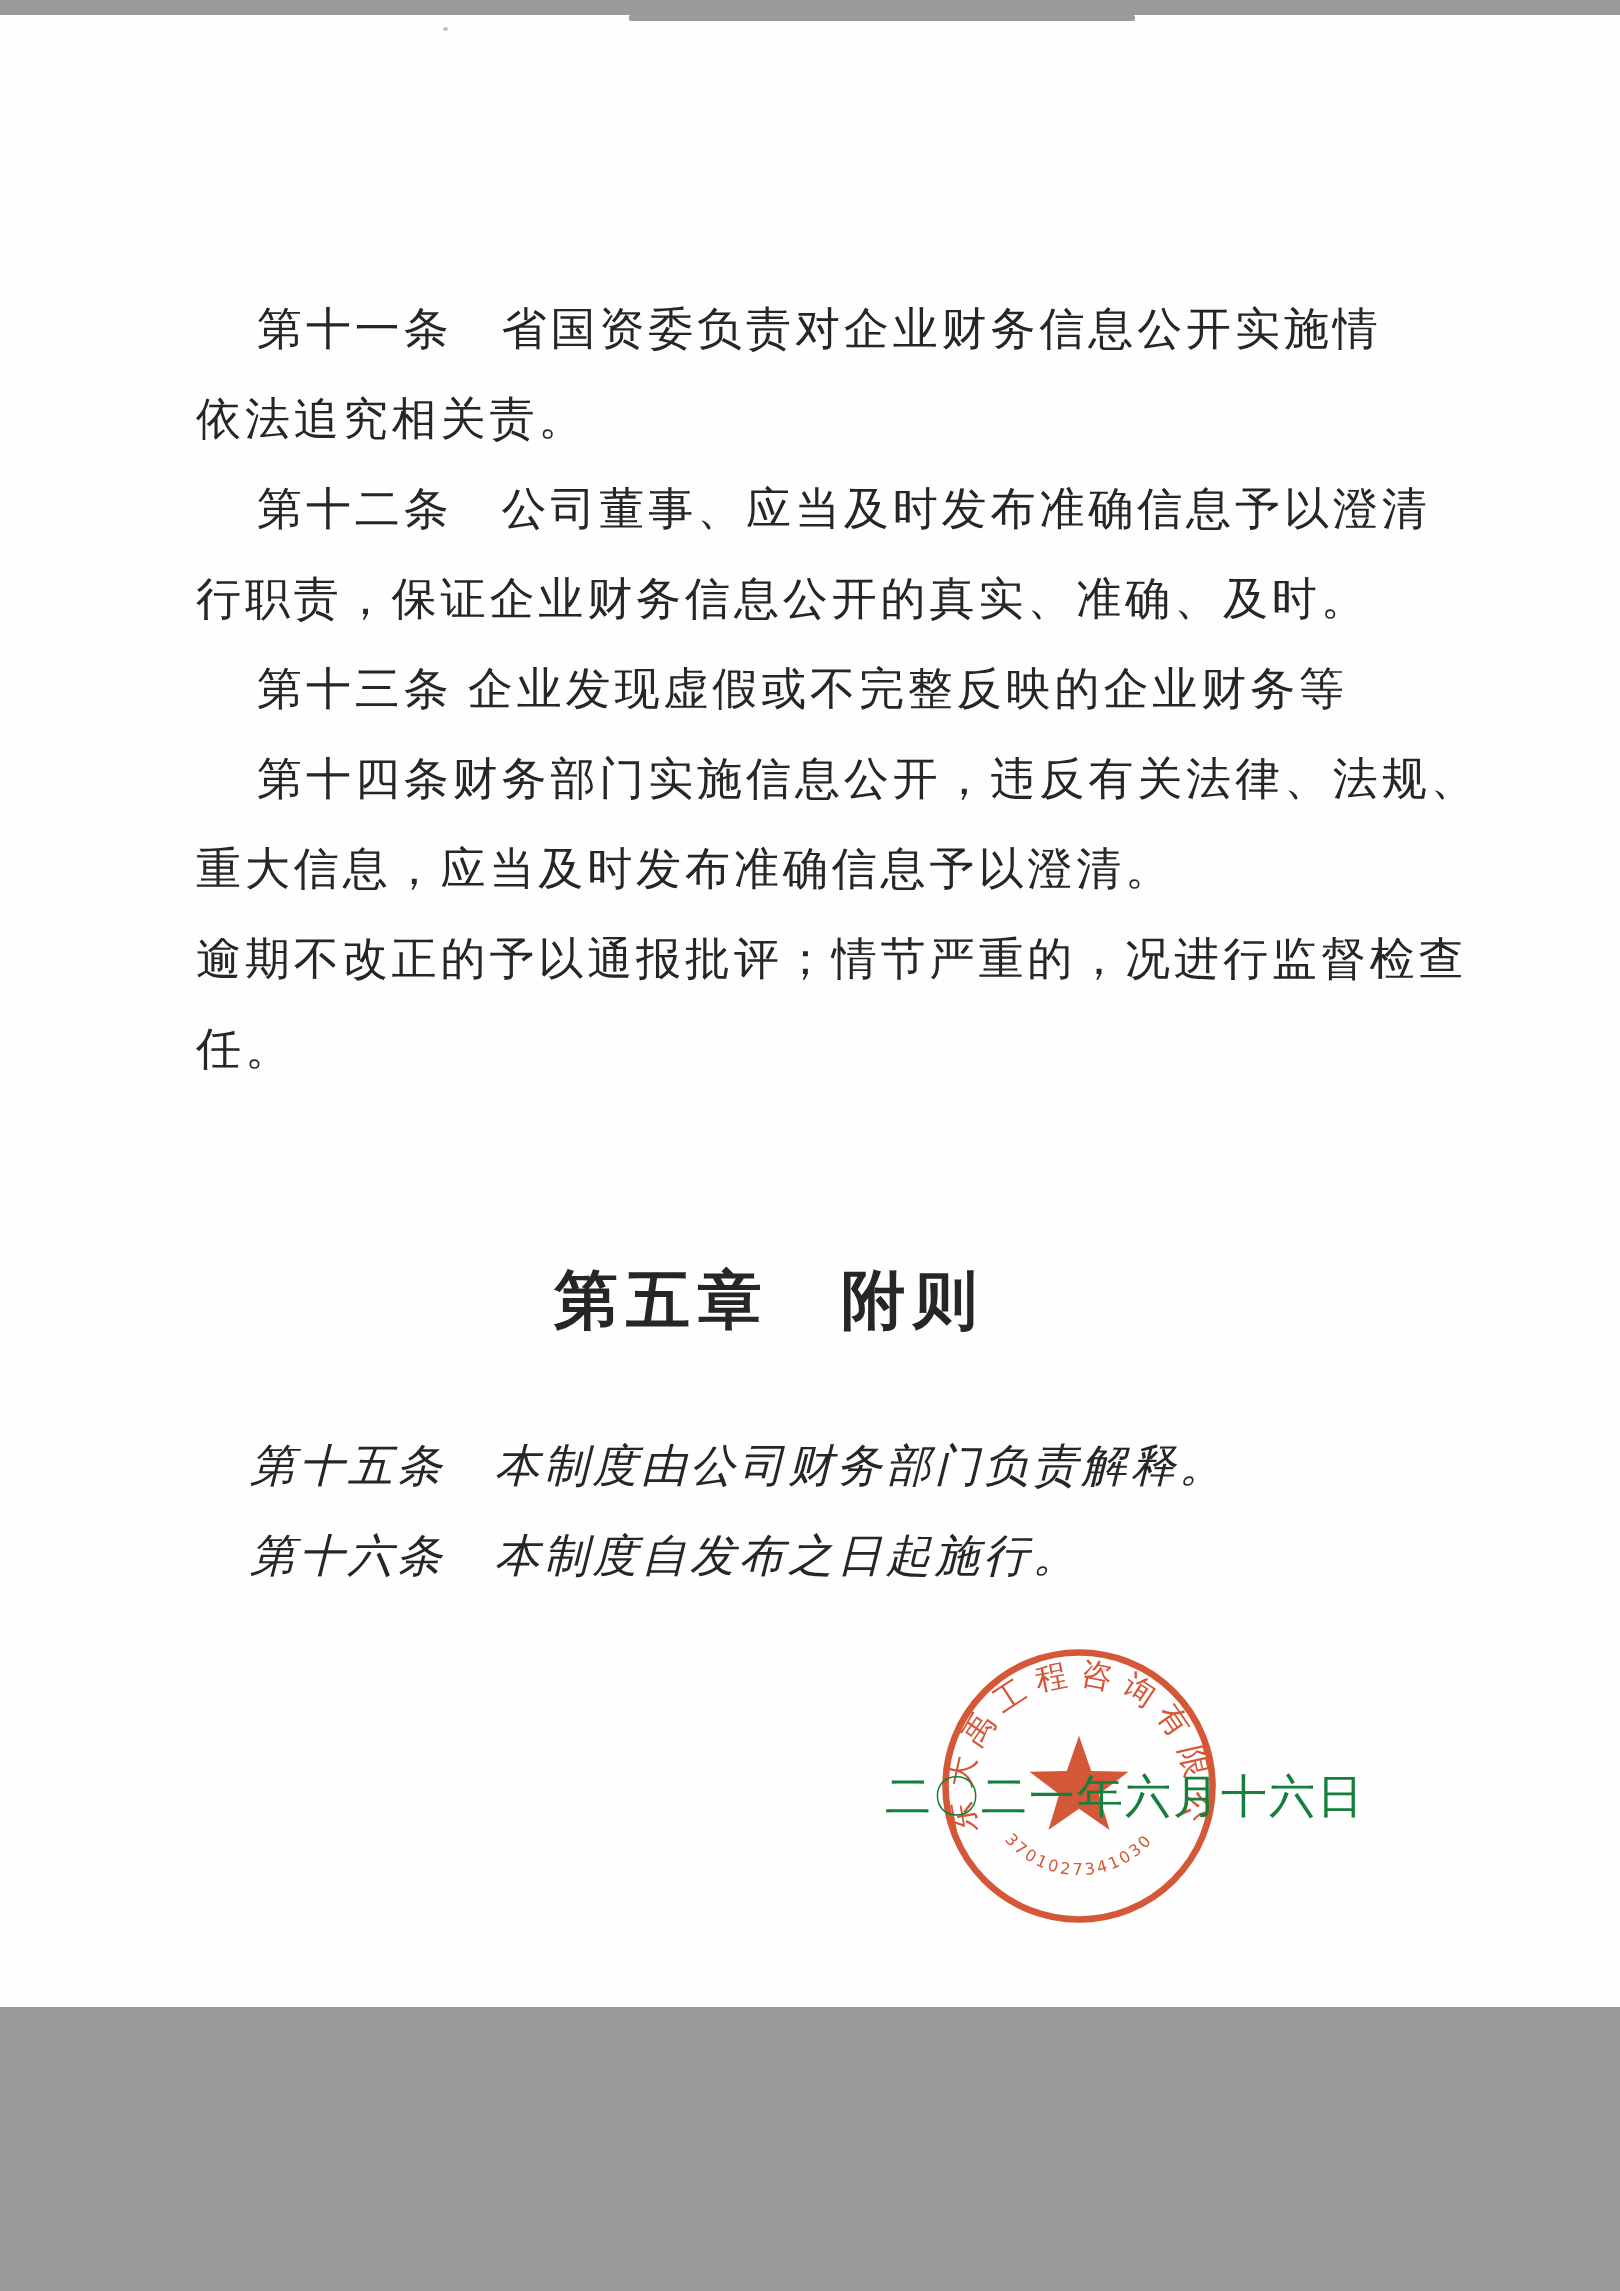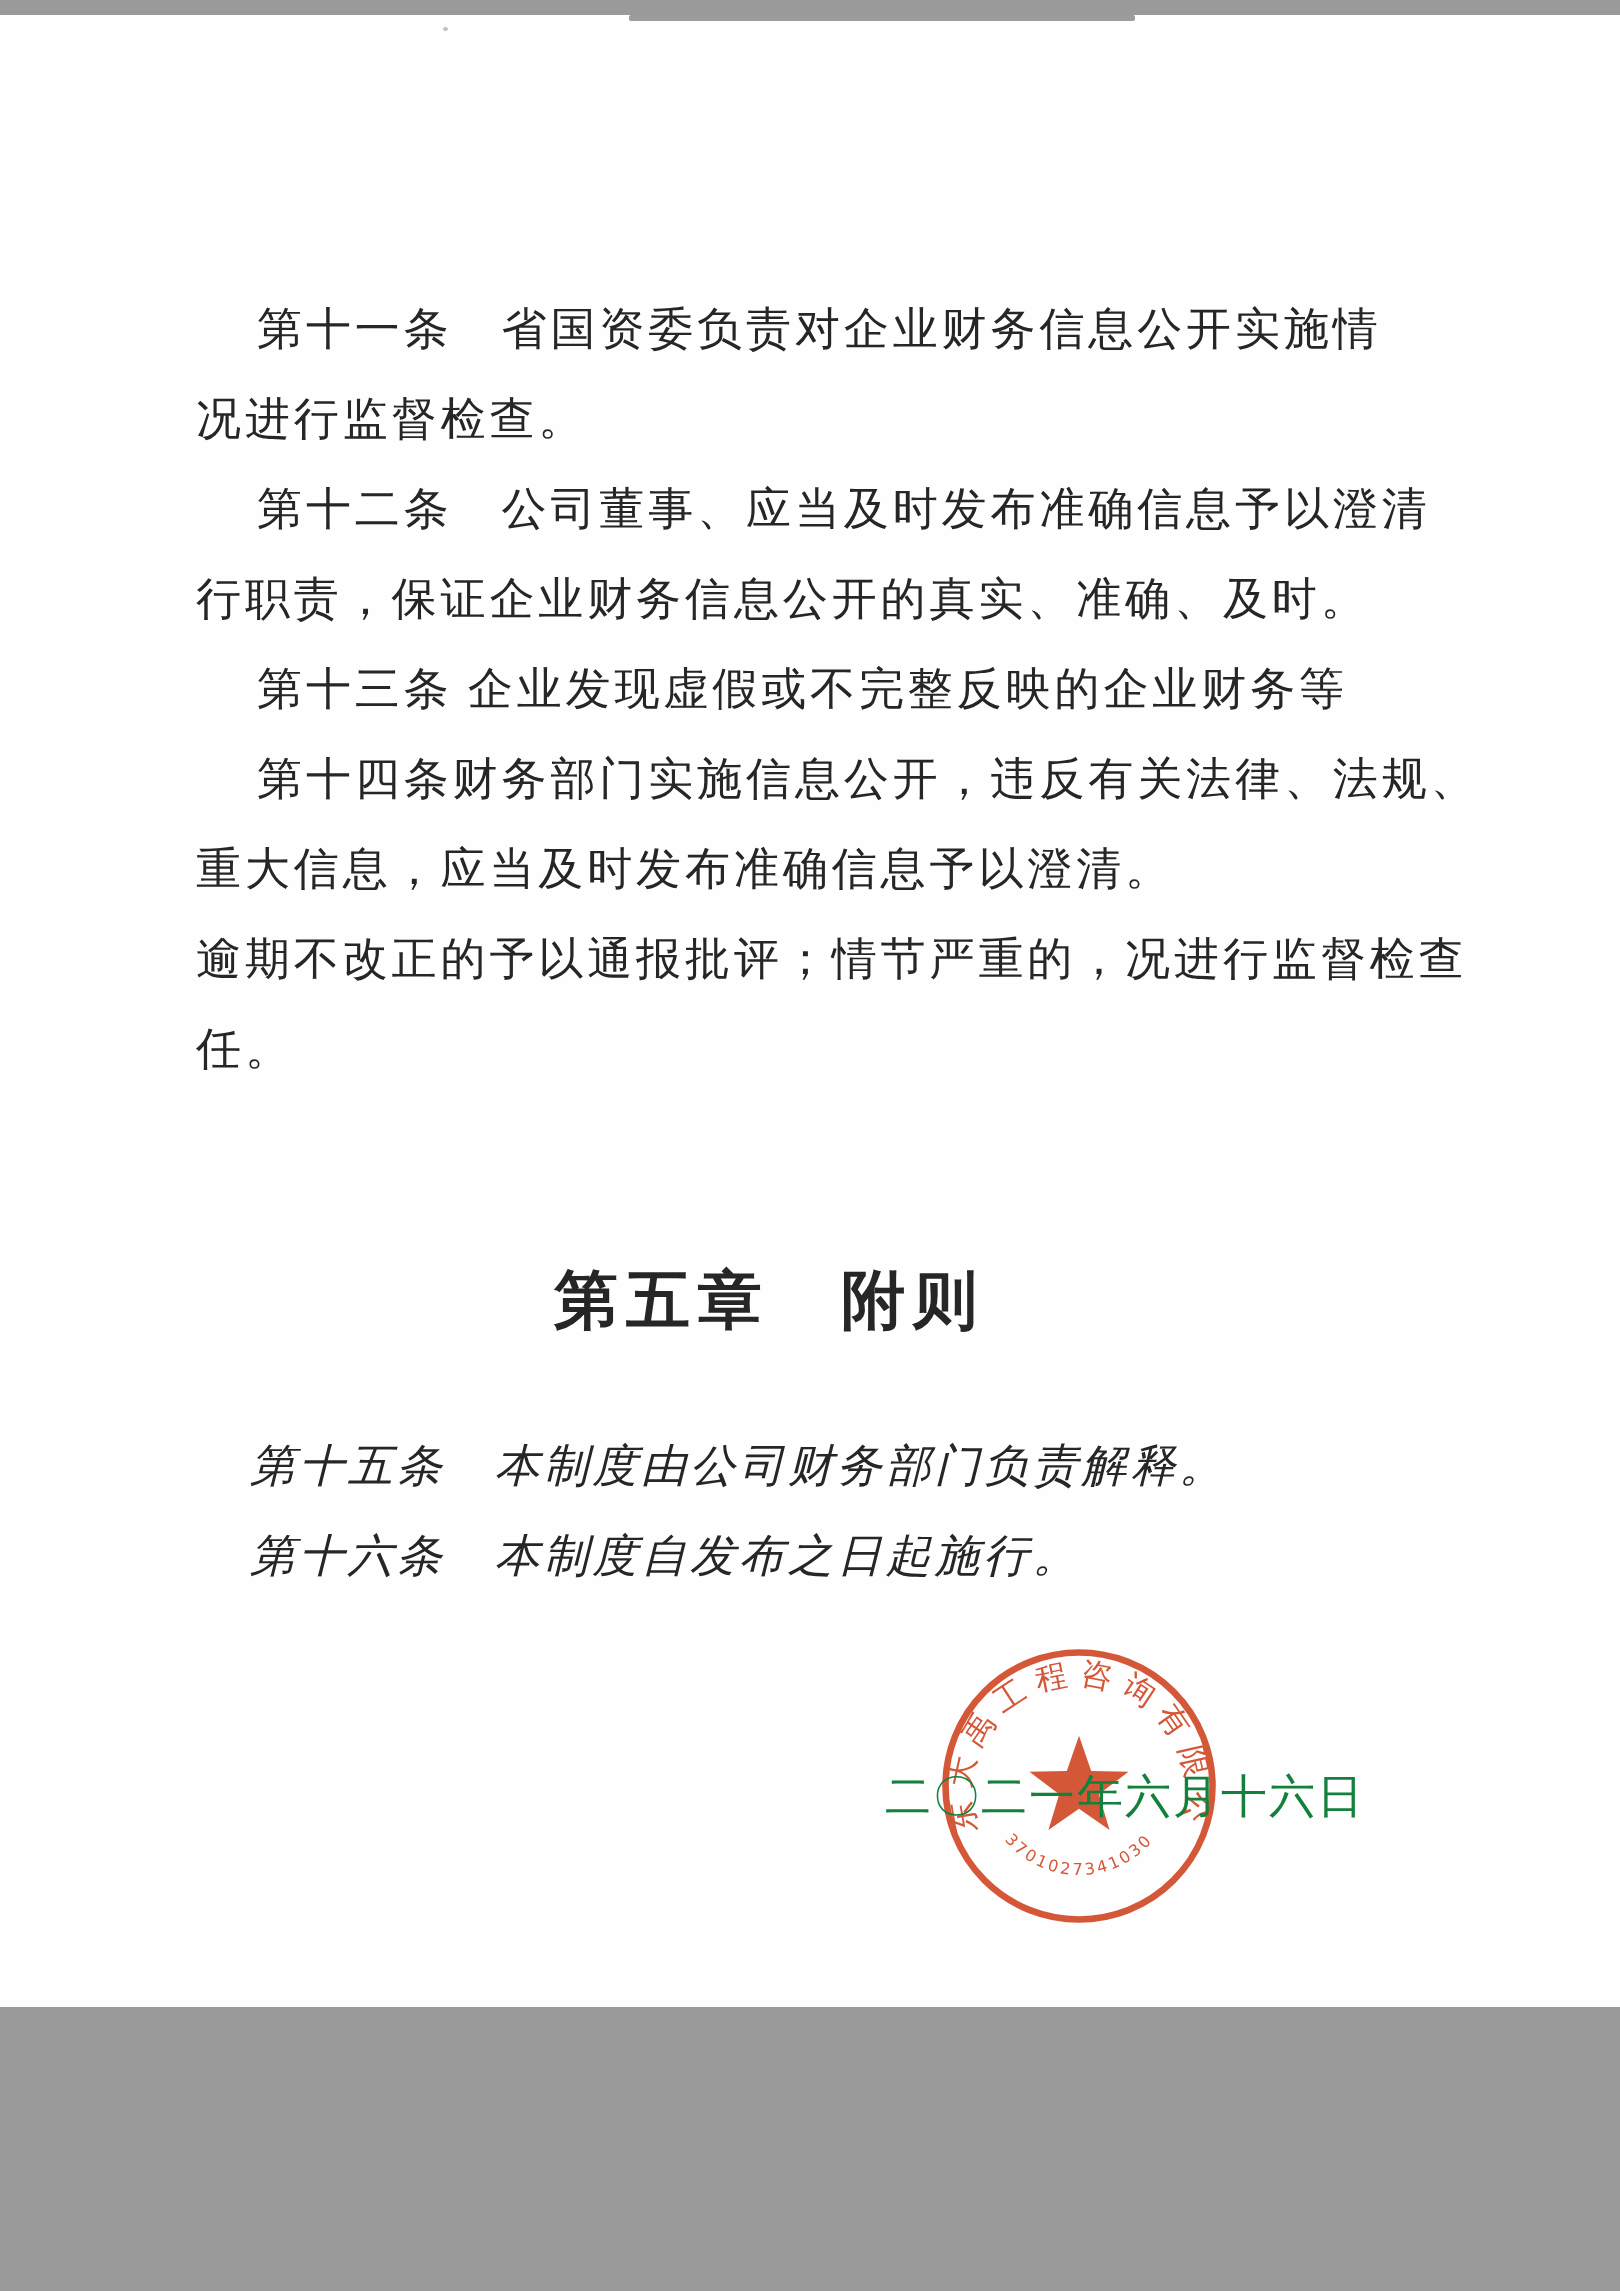--- a/index.html
+++ b/index.html
@@ -75,21 +75,21 @@
 <body>
 
 <div class="page">
 
   <div class="scan-artifact top"></div>
   <div class="scan-artifact dot"></div>
   <div class="scan-artifact bottom"></div>
 
   <div class="body-text">
     <div class="line indent">第十一条　省国资委负责对企业财务信息公开实施情</div>
-    <div class="line">况进行监督检查。</div>
+    <div class="line">依法追究相关责。</div>
     <div class="line indent">第十二条　公司董事、应当及时发布准确信息予以澄清</div>
     <div class="line">行职责，保证企业财务信息公开的真实、准确、及时。</div>
     <div class="line indent">第十三条 企业发现虚假或不完整反映的企业财务等</div>
     <div class="line indent">第十四条财务部门实施信息公开，违反有关法律、法规、</div>
     <div class="line">重大信息，应当及时发布准确信息予以澄清。</div>
     <div class="line">逾期不改正的予以通报批评；情节严重的，况进行监督检查</div>
     <div class="line">任。</div>
   </div>
 
   <h2 class="chapter-heading">第五章　附则</h2>

